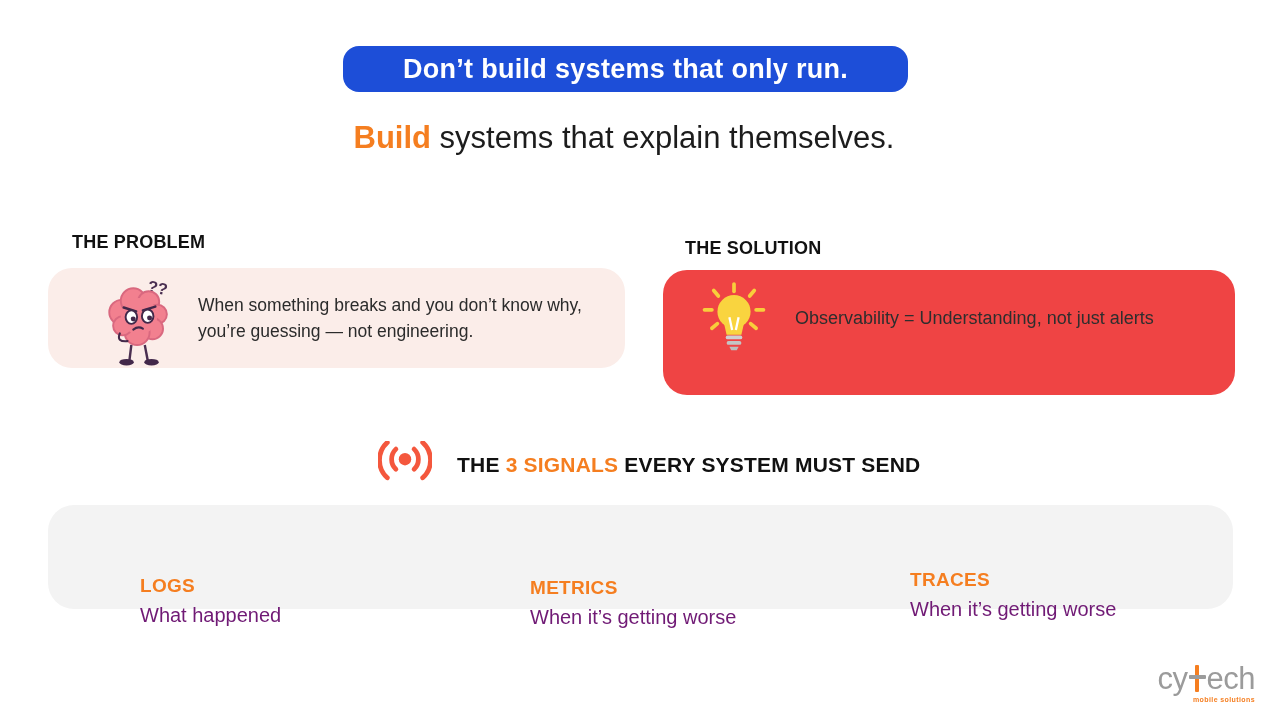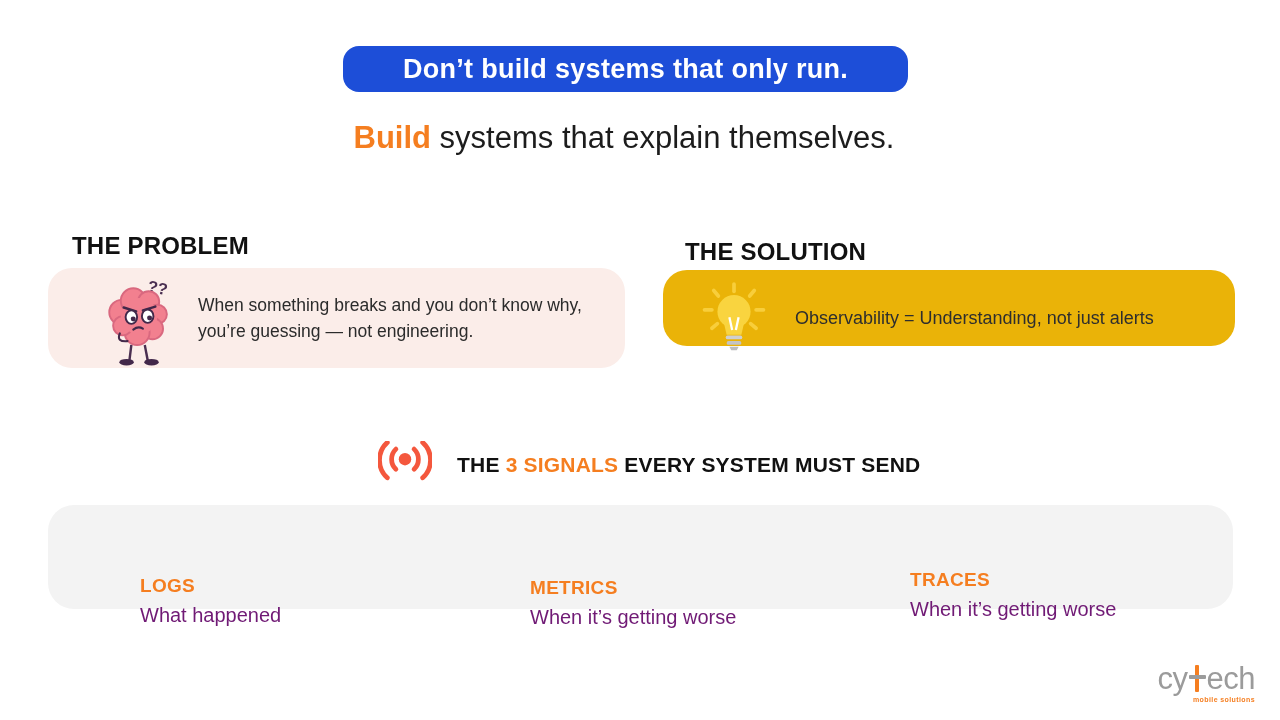--- a/index.html
+++ b/index.html
@@ -23,29 +23,29 @@
 
   
   .subtitle {
     position:absolute; left:-16px; top:120px; width:1280px;
     text-align:center; font-size:31px; color:#1c1c1c;
   }
   .subtitle .hl { color:#f57e20; font-weight:700; }
 
   
   .section-heading {
-    position:absolute; font-size:24px; font-weight:700; color:#111111; letter-spacing:0.2px;
+    position:absolute; font-size:18px; font-weight:700; color:#111111; letter-spacing:0.2px;
   }
   .heading-problem { left:72px; top:232px; }
   .heading-solution { left:685px; top:238px; }
 
   
   .card { position:absolute; border-radius:24px; }
   .card-problem { left:48px; top:268px; width:577px; height:100px; background:#fbede9; }
-  .card-solution { left:663px; top:270px; width:572px; height:76px; background:#eab308; }
+  .card-solution { left:663px; top:270px; width:572px; height:125px; background:#ef4444; }
 
   .card-problem .card-icon { position:absolute; left:48px; top:4px; }
   .card-problem .card-text {
     position:absolute; left:150px; top:24px; width:395px;
     font-size:17.5px; line-height:26px; color:#2b2b2b;
   }
   .card-solution .card-icon { position:absolute; left:36px; top:12px; }
   .card-solution .card-text {
     position:absolute; left:132px; top:38px;
     font-size:18px; color:#2e2e2e;

